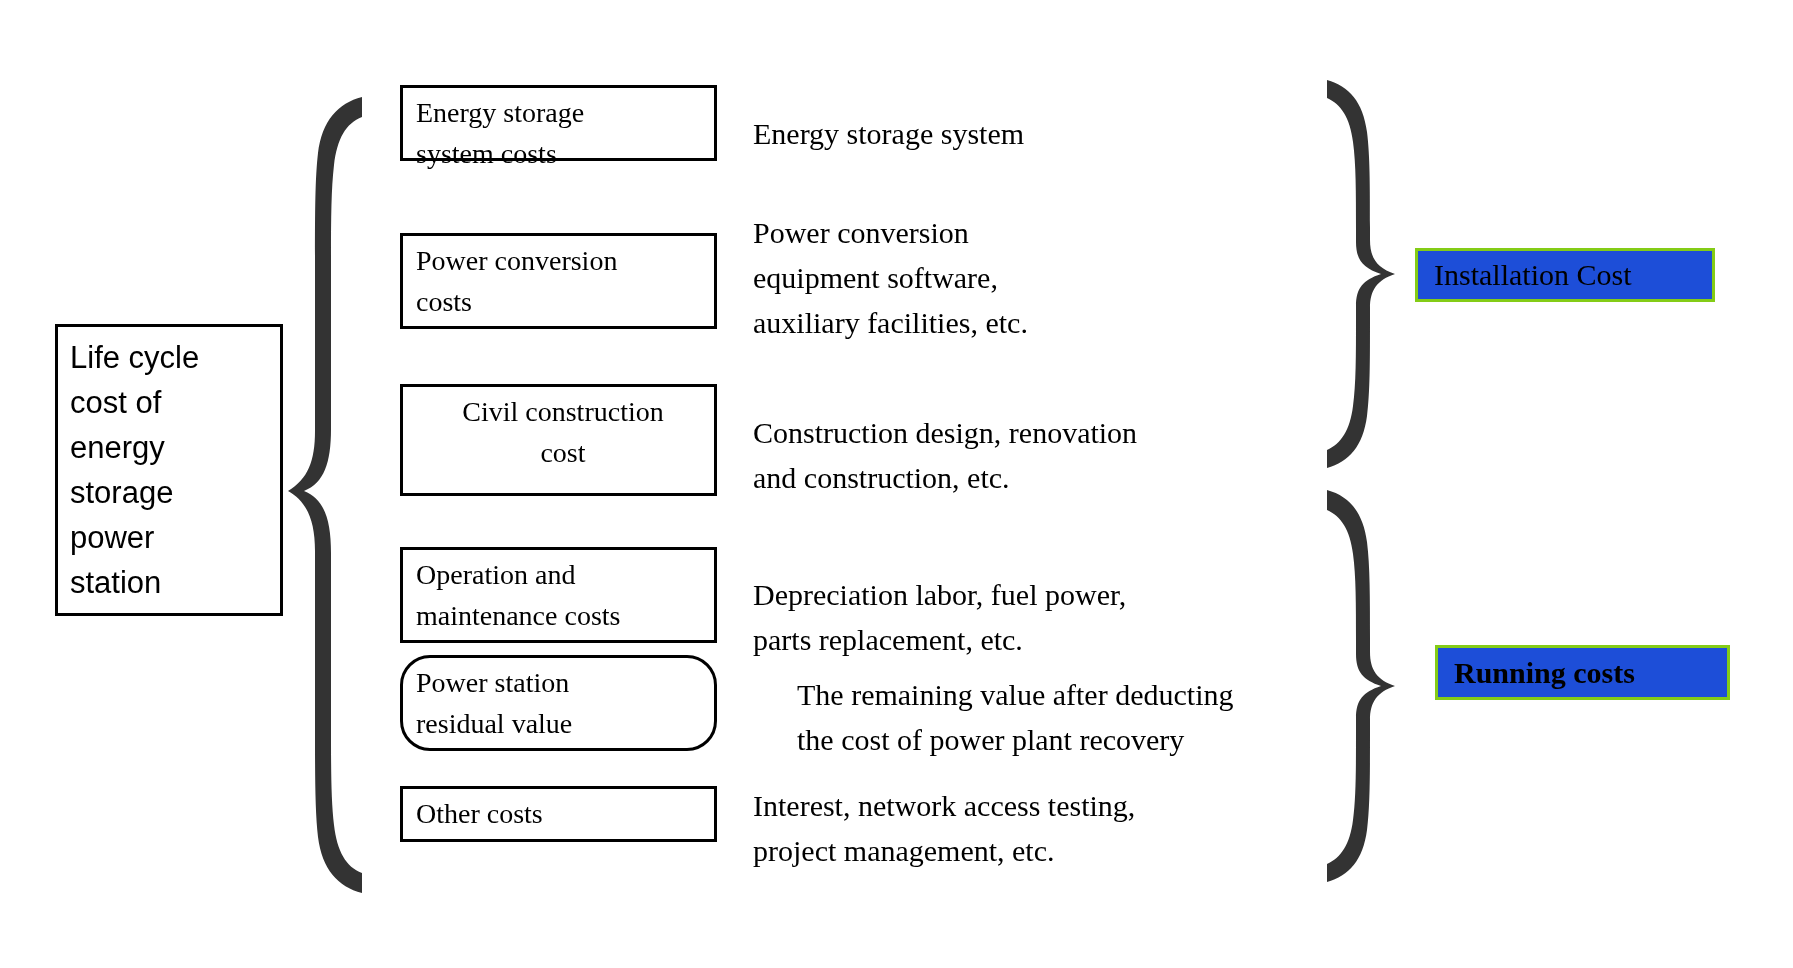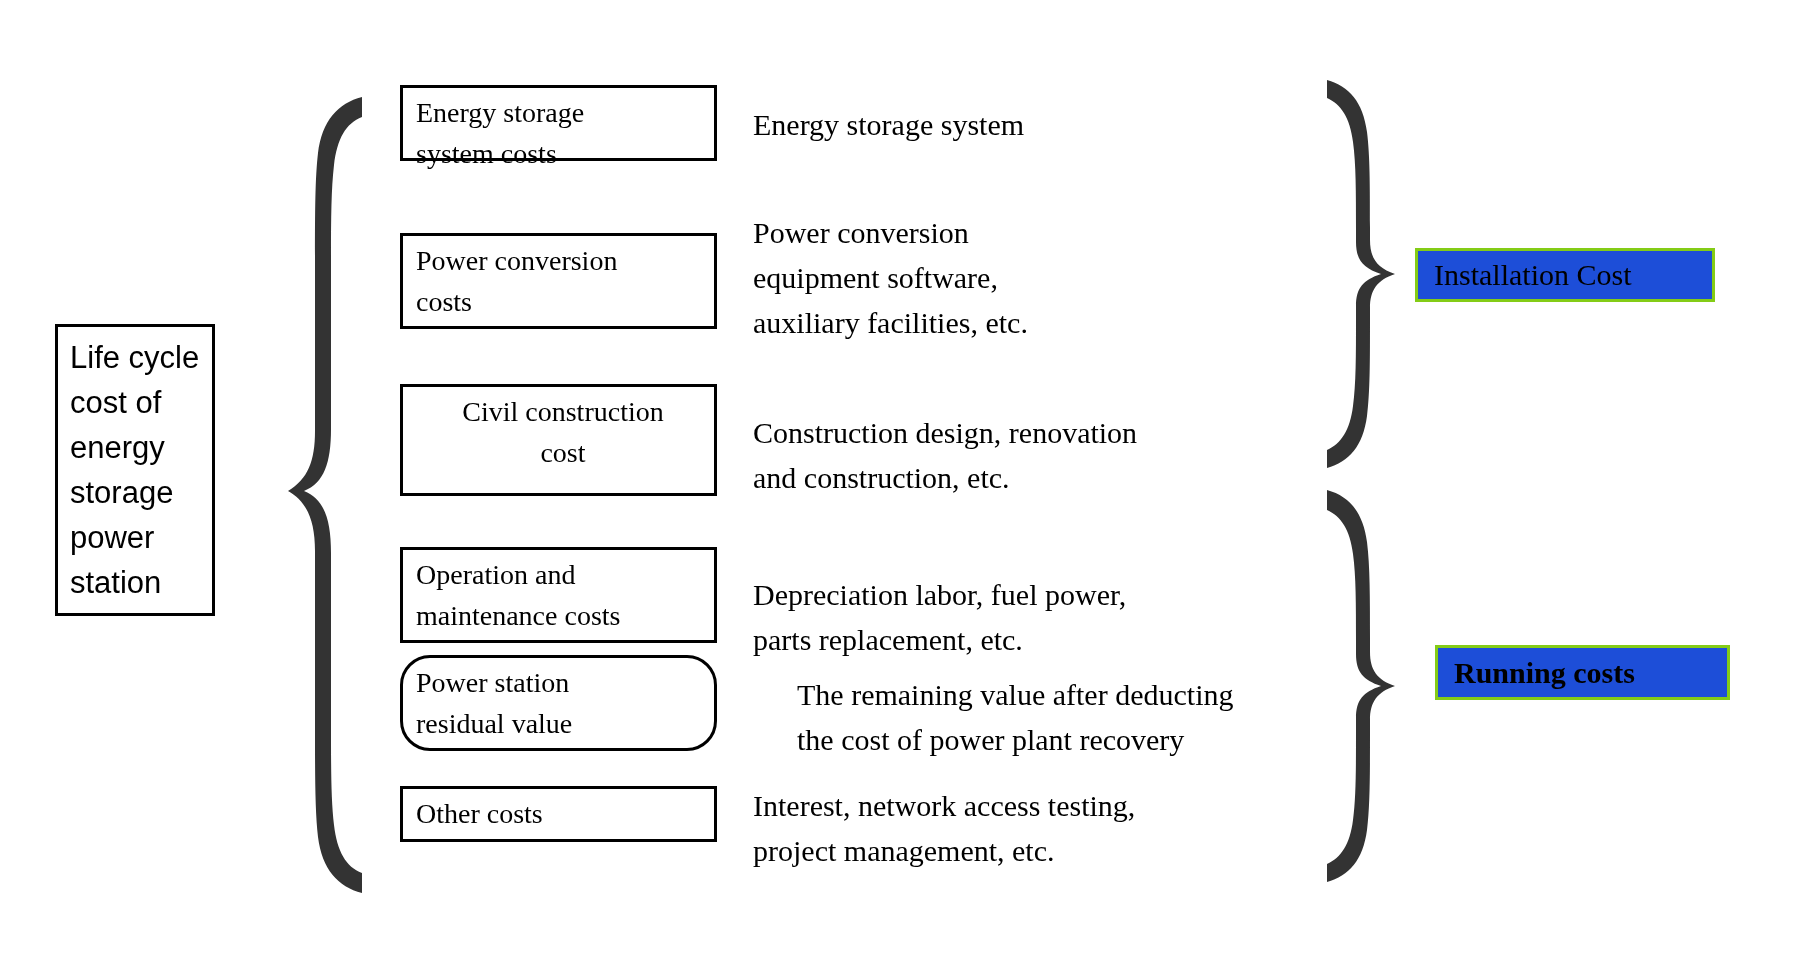--- a/index.html
+++ b/index.html
@@ -14,21 +14,21 @@
     background: #ffffff;
     overflow: hidden;
     font-family: "Liberation Serif", "DejaVu Serif", serif;
   }
 
   
   .root-box {
     position: absolute;
     left: 55px;
     top: 324px;
-    width: 160px;
+    width: 228px;
     height: 292px;
     border: 3px solid #000000;
     box-sizing: border-box;
     background: #ffffff;
   }
   .root-box .root-text {
     position: absolute;
     left: 12px;
     top: 8px;
     right: 6px;
@@ -128,21 +128,21 @@
         C 53 128, 53 96, 56 70
         C 59 44, 68 28, 84 22
         Z"></path>
     </svg>
   </div>
 
   <div class="leaf-box" style="top:85px; height:76px;">
     <div class="leaf-text">Energy storage
 system costs</div>
   </div>
-  <div class="desc" style="top:102px;text-align:center;">Energy storage system</div>
+  <div class="desc" style="top:111px;text-align:center;">Energy storage system</div>
 
   <div class="leaf-box" style="top:233px; height:96px;">
     <div class="leaf-text">Power conversion
 costs</div>
   </div>
   <div class="desc" style="top:210px;">Power conversion
 equipment software,
 auxiliary facilities, etc.</div>
 
   <div class="leaf-box" style="top:384px; height:112px;text-align:center;">

